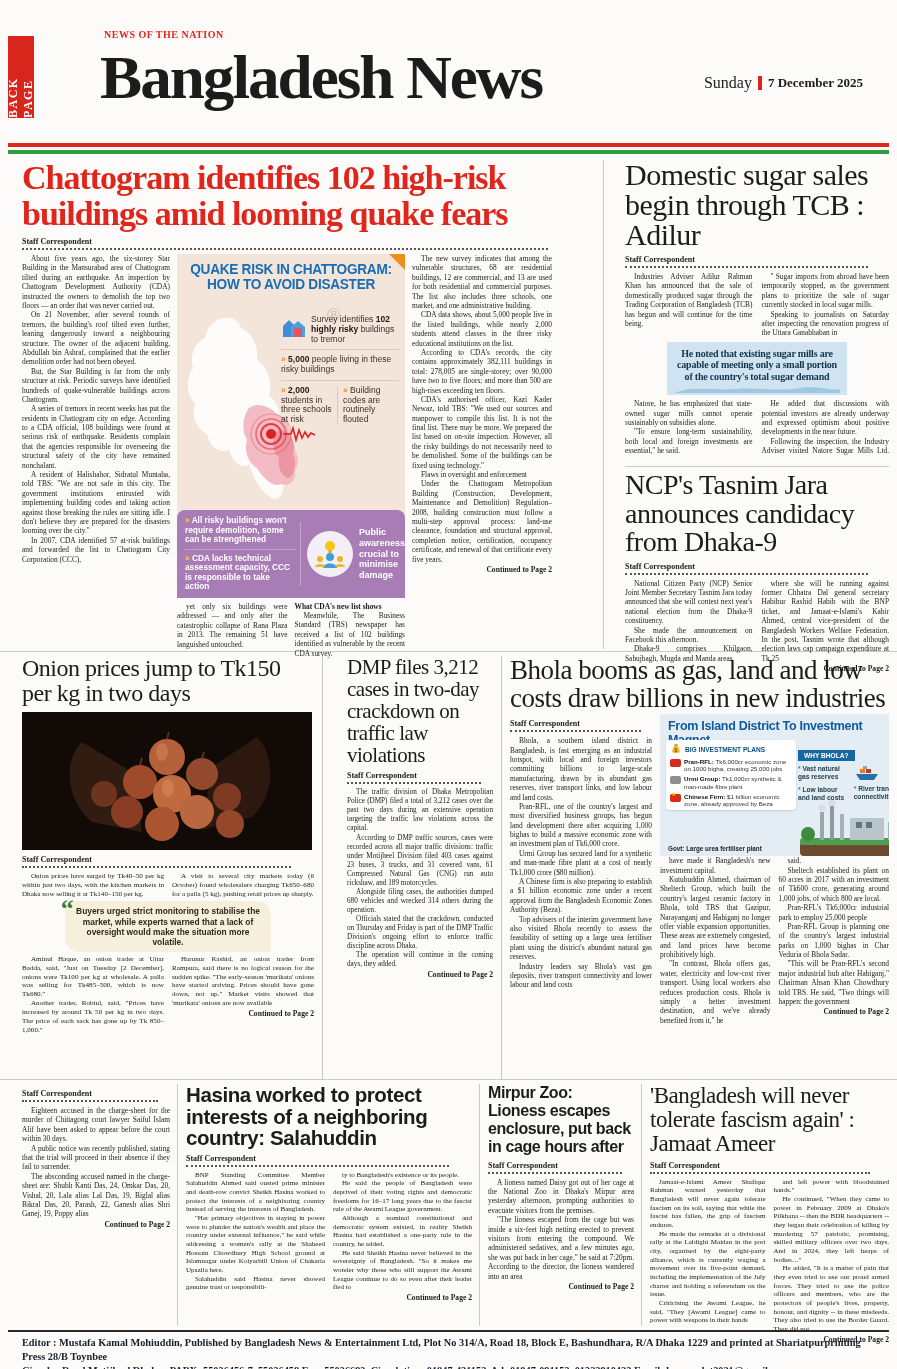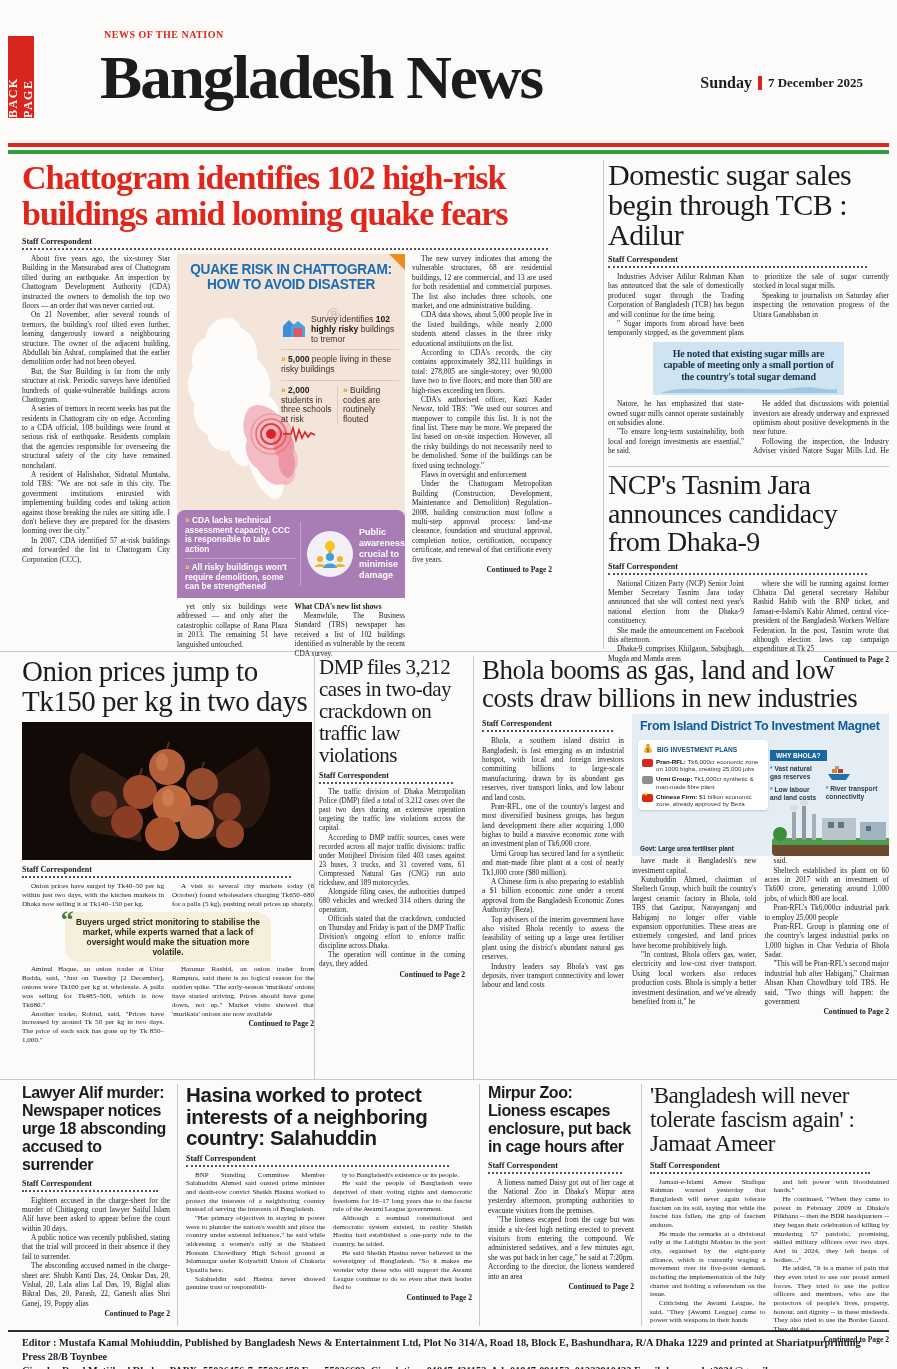--- a/index.html
+++ b/index.html
@@ -8,21 +8,21 @@
   
   .header{height:143px;position:relative;}
   .backpage{position:absolute;left:8px;top:36px;width:26px;height:82px;background:#d9261c;
             display:flex;align-items:center;justify-content:center;}
   .backpage span{writing-mode:vertical-rl;transform:rotate(180deg);color:#fff;font-weight:bold;
             font-size:12px;letter-spacing:1.5px;font-family:"Liberation Serif",serif;}
   .tagline{position:absolute;left:104px;top:29px;color:#e0251c;font-weight:bold;font-size:10px;letter-spacing:.5px;}
   .masthead{position:absolute;left:100px;top:46px;font-size:62px;font-weight:bold;line-height:1;
             letter-spacing:-2px;transform:scaleX(1.02);transform-origin:left;}
   .dateline{position:absolute;right:34px;top:74px;display:flex;align-items:center;gap:6px;}
-  .dateline .day{font-weight:bold;font-size:16px;}
+  .dateline .day{font-weight:normal;font-size:16px;}
   .dateline .bar{width:4px;height:14px;background:#d9261c;}
   .dateline .date{font-weight:bold;font-size:13px;}
   .rule{margin:0 8px;height:4px;}
   .rule.red{background:#e0251c;}
   .rule.green{background:#2f9e41;margin-top:3px;}
   
   .byline{font-weight:bold;font-size:8px;padding-bottom:2px;border-bottom:2px dotted #555;
           margin:5px 0 4px 0;width:92%;}
   .paras p{margin:0;text-indent:9px;font-size:7.4px;line-height:1.27;text-align:justify;}
   .continued{font-weight:bold;font-size:7.6px;text-align:right;margin-top:1px;}
@@ -55,43 +55,43 @@
   .qband{position:absolute;left:0;right:0;bottom:0;height:88px;background:#a87cb5;border-radius:8px 8px 0 0;
          display:flex;align-items:center;color:#fff;}
   .qband .notes{width:150px;padding:0 4px 0 8px;font-size:8.3px;font-weight:bold;line-height:1.15;}
   .qband .notes .n{padding:4px 0;}
   .qband .notes .n+.n{border-top:1px solid #c3a3cd;}
   .qband .vsep{width:1px;height:64px;background:#c3a3cd;}
   .qcircle{width:46px;height:46px;border-radius:50%;background:#f4eef6;margin:0 6px;flex:none;
            display:flex;align-items:center;justify-content:center;}
   .qband .aware{font-size:9px;font-weight:bold;width:62px;line-height:1.2;}
   
-  .rightcol{flex:1;border-left:1px solid #c9c9c9;padding-left:4px;margin-left:9px;}
+  .rightcol{flex:1;border-left:1px solid #c9c9c9;padding-left:21px;margin-left:9px;}
   .h-serif{font-weight:normal;letter-spacing:-.5px;}
   .sugar-h{font-size:30px;line-height:1.0;}
   .sugar-body{columns:2;column-gap:9px;height:186px;overflow:hidden;margin-top:2px;}
   .pullquote-blue{column-span:all;width:63%;margin:4px auto;background:#cfe4f0;padding:6px 7px 2px;
       font-weight:bold;font-size:10px;line-height:1.15;color:#12344e;text-align:center;letter-spacing:-.2px;}
   .pq-wave{display:block;margin-top:3px;}
   .ncp{border-top:1px solid #c9c9c9;margin-top:8px;padding-top:4px;}
   .ncp-h{font-size:28px;line-height:1.02;}
   .ncp-body{display:flex;gap:9px;margin-top:2px;height:128px;overflow:hidden;}
   .ncp-body>div{flex:1;}
   
   .mid{display:flex;height:428px;padding:4px 8px 0 22px;box-sizing:border-box;border-top:1px solid #c9c9c9;margin-top:2px;}
   .onion{width:292px;flex:none;}
-  .onion-h{font-size:29px;line-height:1.04;}
+  .onion-h{font-size:24px;line-height:1.04;}
   .onion-photo{width:290px;height:138px;margin-top:6px;background:#120a06;}
   .onion-body{columns:2;column-gap:8px;height:188px;overflow:hidden;}
   .onion-body p{font-size:7.1px;line-height:1.25;}
   .pullquote-green{column-span:all;width:66%;margin:3px auto;background:#f5efdb;border-radius:0 14px 0 14px;
       padding:5px 7px;font-family:"Liberation Sans",sans-serif;font-weight:bold;font-size:8.4px;line-height:1.2;
       color:#2e2a1c;text-align:center;position:relative;}
   .pullquote-green .qm{position:absolute;left:-4px;top:-8px;color:#3f7d3a;font-size:26px;font-family:"Liberation Serif",serif;}
-  .dmp{width:146px;flex:none;border-left:1px solid #c9c9c9;margin-left:0;padding-left:4px;}
+  .dmp{width:146px;flex:none;border-left:1px solid #c9c9c9;margin-left:8px;padding-left:24px;}
   .dmp-h{font-size:21px;line-height:1.05;}
   .dmp-body{height:300px;overflow:hidden;}
   .dmp-body p{font-size:7.2px;line-height:1.26;}
   .bhola{flex:1;border-left:1px solid #c9c9c9;margin-left:8px;padding-left:8px;}
   .bhola-h{font-size:27px;line-height:1.04;}
   .bhola-cols{display:flex;gap:8px;margin-top:2px;}
   .bhola-c1{width:142px;flex:none;height:348px;overflow:hidden;}
   .bhola-right{flex:1;}
   .bhola-lower{display:flex;gap:8px;height:196px;overflow:hidden;}
   .bhola-lower>div{flex:1;}
@@ -206,22 +206,22 @@
                   <span>students in three schools at risk</span>
                 </div>
                 <div>
                   <span class="bullet">»</span>
                   <span>Building codes are routinely flouted</span>
                 </div>
               </div>
             </div>
             <div class="qband">
               <div class="notes">
+                <div class="n"><span style="color:#ffd24a">»</span> <span>All risky buildings won't require demolition, some can be strengthened</span></div>
                 <div class="n"><span style="color:#ffd24a">»</span> <span>CDA lacks technical assessment capacity, CCC is responsible to take action</span></div>
-                <div class="n"><span style="color:#ffd24a">»</span> <span>All risky buildings won't require demolition, some can be strengthened</span></div>
               </div>
               <div class="vsep"></div>
               <div class="qcircle">
                 <svg width="34" height="34" viewBox="0 0 34 34">
                   <circle cx="17" cy="9" r="5" fill="#f5c518"></circle>
                   <rect x="15.5" y="13" width="3" height="3" fill="#e8a30e"></rect>
                   <circle cx="17" cy="20" r="4" fill="#3f9fd8"></circle>
                   <path d="M10,31 C10,25 24,25 24,31 Z" fill="#3f9fd8"></path>
                   <circle cx="7" cy="22" r="3" fill="#f0b429"></circle>
                   <path d="M2,30 C2,26 12,26 12,30 Z" fill="#f0b429"></path>
@@ -463,21 +463,20 @@
               <div class="continued">Continued to Page 2</div>
             </div>
           </div>
         </div>
       </div>
     </div>
   </div>
 
   <div class="bottom">
     <div class="lawyer">
-      <div class="bot-h-sans lawyer-h">Lawyer Alif murder: Newspaper notices urge 18 absconding accused to surrender</div>
       <div class="byline">Staff Correspondent</div>
       <div class="lawyer-body">
         <div class="paras">
             <p>Eighteen accused in the charge-sheet for the murder of Chittagong court lawyer Saiful Islam Alif have been asked to appear before the court within 30 days.</p>
             <p>A public notice was recently published, stating that the trial will proceed in their absence if they fail to surrender.</p>
             <p>The absconding accused named in the charge-sheet are: Shubh Kanti Das, 24, Omkar Das, 20, Vishal, 20, Lala alias Lal Das, 19, Biglal alias Bikral Das, 20, Parash, 22, Ganesh alias Shri Ganej, 19, Poppy alias</p>
           </div>
         <div class="continued">Continued to Page 2</div>
       </div>
     </div>

